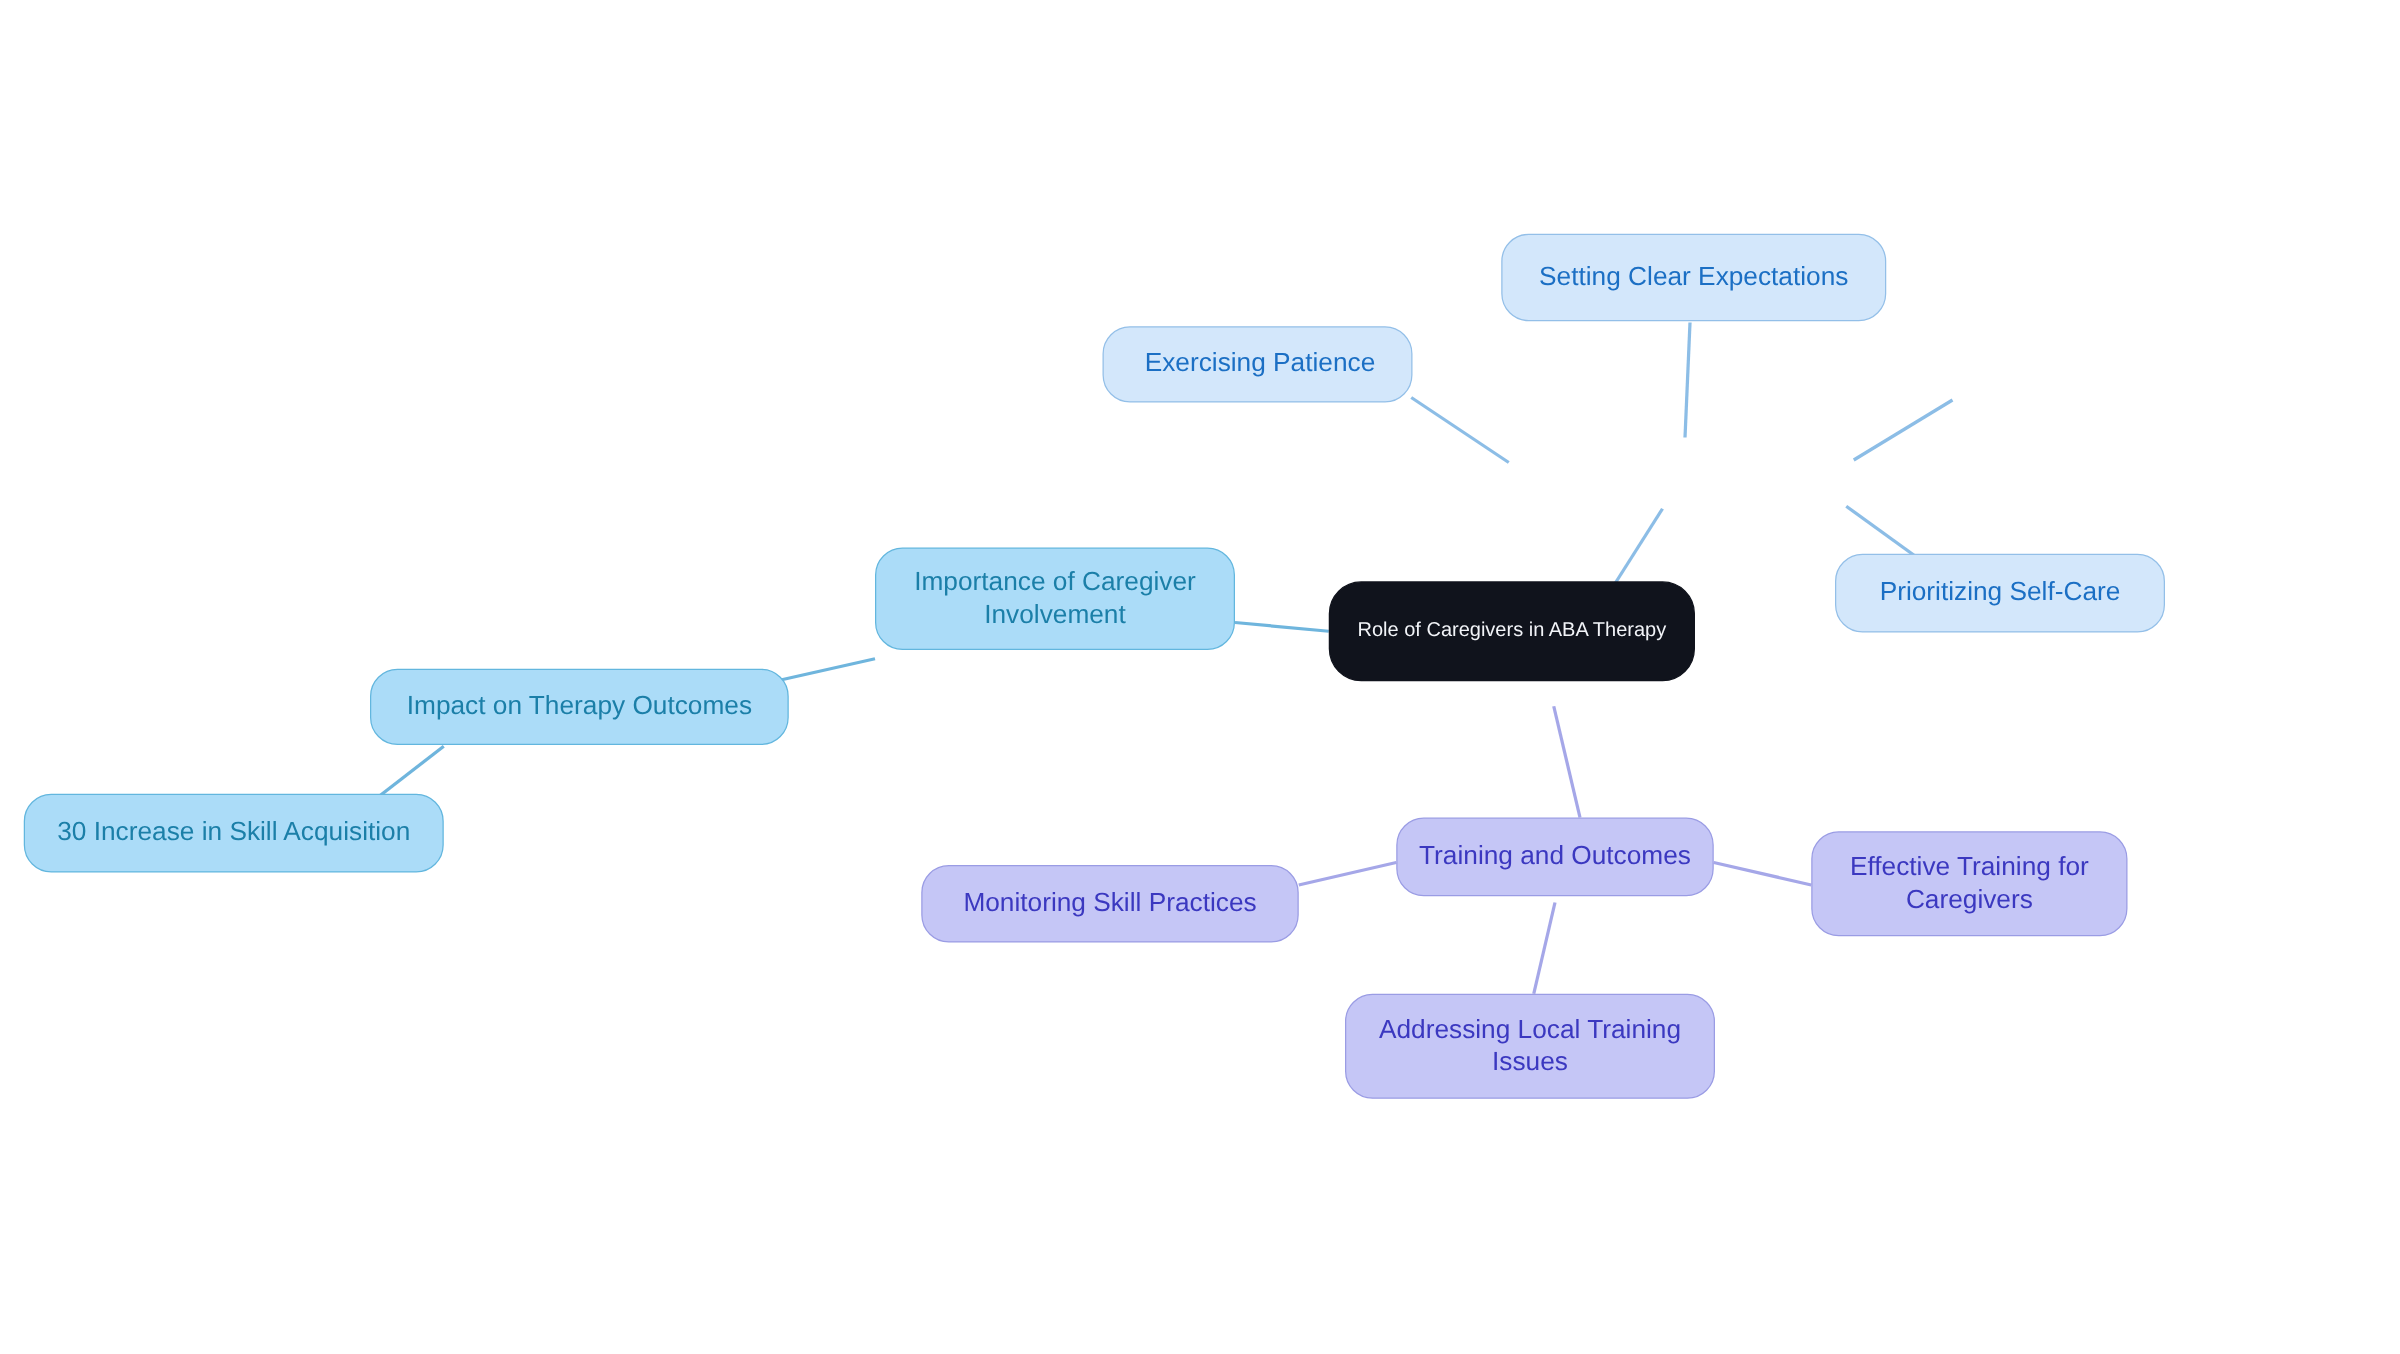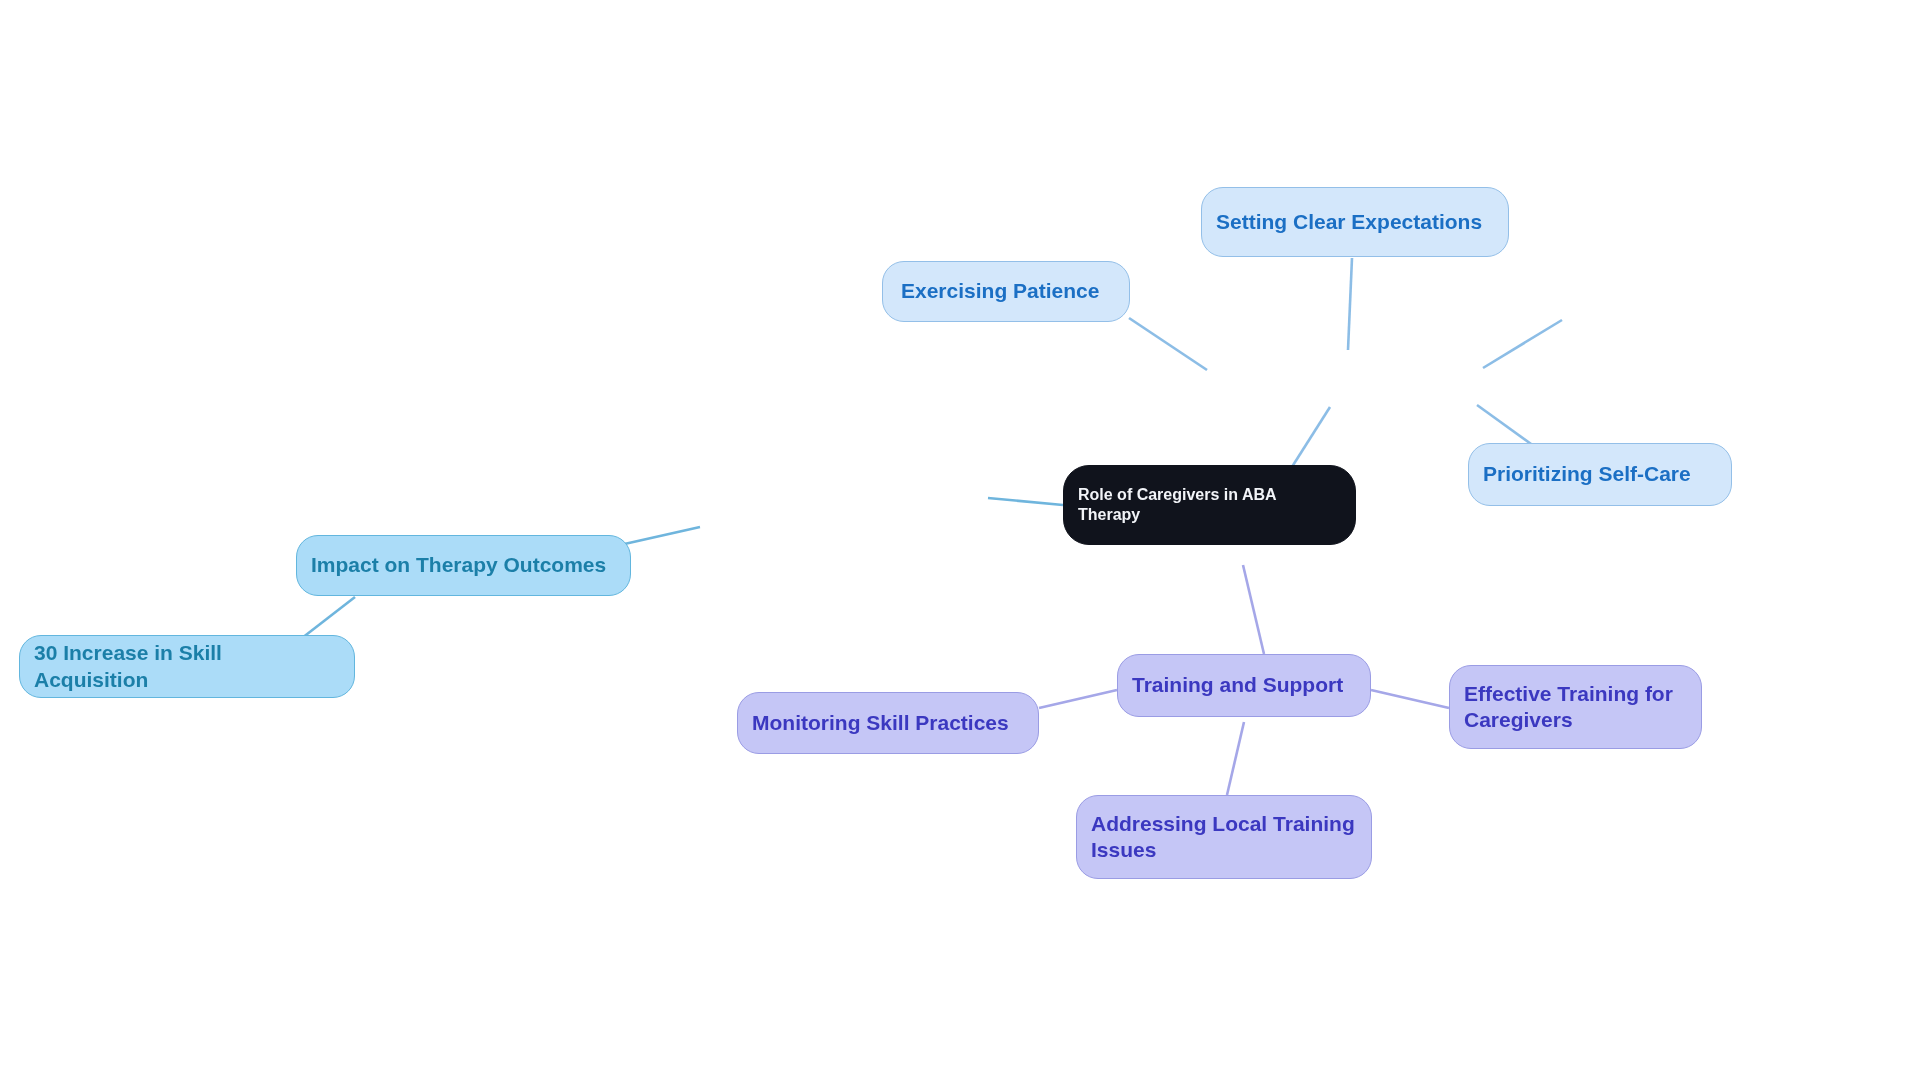--- a/index.html
+++ b/index.html
@@ -22,24 +22,24 @@
     width: 1920px;
     height: 1083px;
     pointer-events: none;
   }
   .node {
     position: absolute;
     box-sizing: border-box;
     display: flex;
     align-items: center;
     justify-content: center;
+    text-align: center;
     border-radius: 22px;
     line-height: 1.24;
     padding: 6px 14px;
-    font-weight: bold;
   }
   .node-label {
     display: block;
     width: 100%;
   }
 
   
   .n-root {
     background: #10131c;
     border: 1px solid #10131c;
@@ -115,31 +115,34 @@
 
   <div class="node n-blue" style="left:882px; top:261px; width:248px; height:61px;padding-left:18px;">
     <span class="node-label">Exercising Patience</span>
   </div>
 
 
   <div class="node n-blue" style="left:1468px; top:443px; width:264px; height:63px;">
     <span class="node-label">Prioritizing Self-Care</span>
   </div>
 
+  <div class="node n-cyan" style="left:700px; top:438px; width:288px; height:82px;">
+    <span class="node-label">Importance of Caregiver Involvement</span>
+  </div>
 
   <div class="node n-cyan" style="left:296px; top:535px; width:335px; height:61px;">
     <span class="node-label">Impact on Therapy Outcomes</span>
   </div>
 
   <div class="node n-cyan" style="left:19px; top:635px; width:336px; height:63px;">
     <span class="node-label">30 Increase in Skill Acquisition</span>
   </div>
 
   <div class="node n-purple" style="left:1117px; top:654px; width:254px; height:63px;">
-    <span class="node-label">Training and Support</span>
+    <span class="node-label">Training and Outcomes</span>
   </div>
 
   <div class="node n-purple" style="left:737px; top:692px; width:302px; height:62px;">
     <span class="node-label">Monitoring Skill Practices</span>
   </div>
 
   <div class="node n-purple" style="left:1449px; top:665px; width:253px; height:84px;">
     <span class="node-label">Effective Training for Caregivers</span>
   </div>
 

